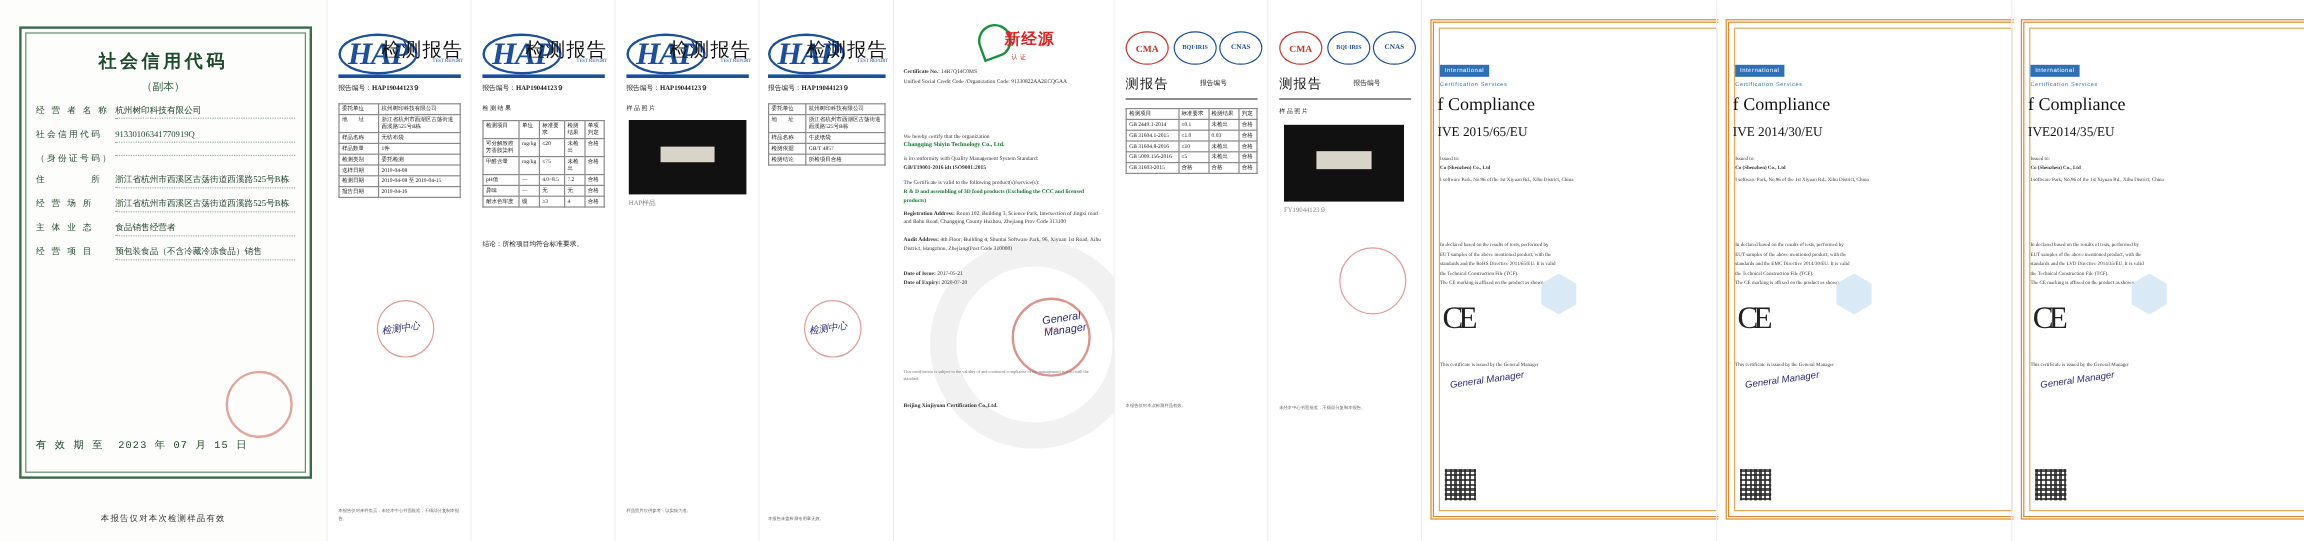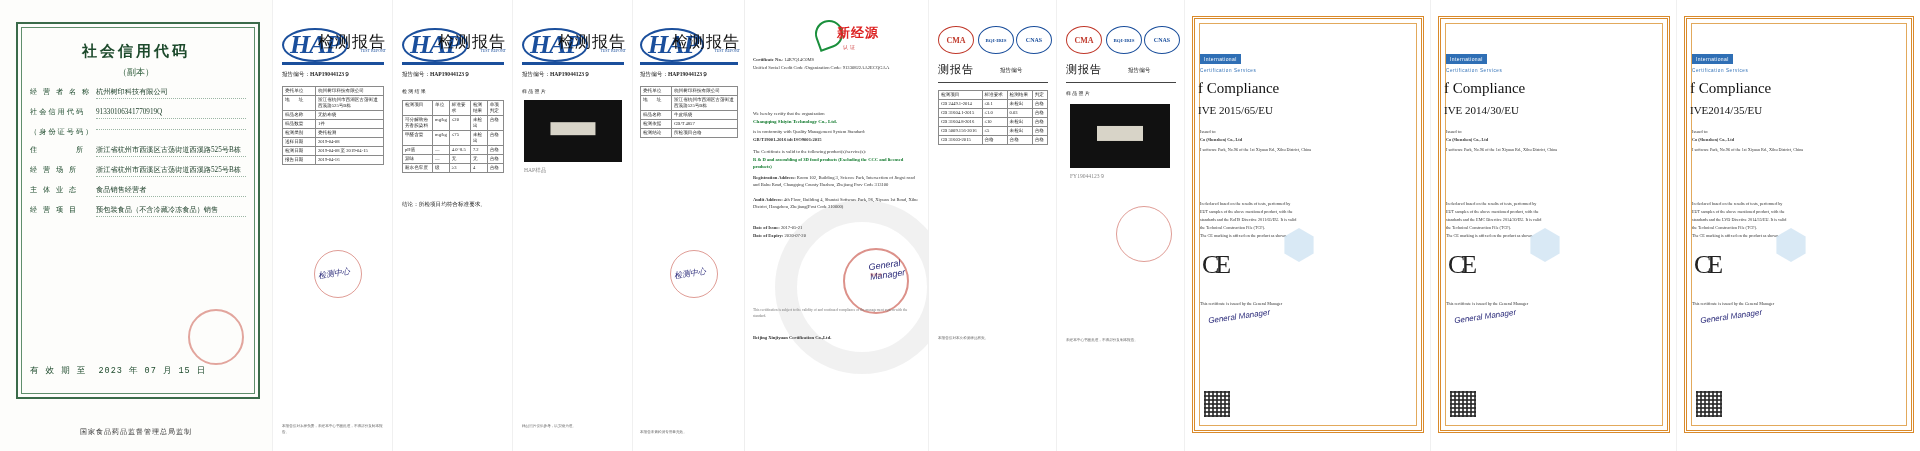--- a/index.html
+++ b/index.html
@@ -48,21 +48,21 @@
   .qms-seal-in{position:absolute;left:10px;top:22px;width:42px;text-align:center;font-size:4px;color:#c0392b;}
 
   
   .cma{background:#fff;}
   .badge{position:absolute;top:26px;height:26px;border:1.4px solid #1b4f9c;border-radius:50%;color:#1b4f9c;font-size:8px;font-weight:bold;display:flex;align-items:center;justify-content:center;font-family:"Liberation Serif",serif;}
   .badge.red{border-color:#c0392b;color:#c0392b;}
   .imgbox{position:absolute;background:#111;}
   .imgbox .chip{position:absolute;left:50%;top:46%;transform:translate(-50%,-50%);width:46%;height:22%;background:#d8d4c8;}
 
   
-  .ce{background:#fff;}
+  .ce{background:#fff;padding-left:14px;}
   .ce-frame{position:absolute;left:6px;top:16px;right:6px;bottom:18px;border:3px double #d98a2b;}
   .ce-frame:after{content:"";position:absolute;left:4px;top:4px;right:4px;bottom:4px;border:1px solid #e2a95c;}
   .ce-badge{position:absolute;top:54px;left:14px;background:#2f6fb5;color:#fff;font-size:5px;padding:2px 4px;letter-spacing:.4px;}
   .ce-badge-sub{position:absolute;top:68px;left:14px;color:#2f6fb5;font-size:4.6px;letter-spacing:.6px;}
   .ce-ttl{position:absolute;left:12px;top:80px;font-size:15px;color:#111;font-family:"Liberation Serif",serif;}
   .ce-std{position:absolute;left:12px;top:104px;font-size:11px;color:#111;font-family:"Liberation Serif",serif;}
   .ce-txt{position:absolute;left:14px;font-size:4.2px;color:#333;line-height:1.7;font-family:"Liberation Serif",serif;width:calc(100% - 30px);}
   .ce-mark{position:absolute;font-family:"Liberation Serif",serif;font-size:26px;color:#222;letter-spacing:-4px;}
   .hex{position:absolute;width:34px;height:34px;background:#cfe3f3;clip-path:polygon(50% 0,93% 25%,93% 75%,50% 100%,7% 75%,7% 25%);opacity:.8;}
   .qr{position:absolute;width:26px;height:26px;background:
@@ -108,21 +108,21 @@
       <div class="lic-row">
           <span class="lic-k">经 营 项 目</span>
           <span class="lic-v">预包装食品（不含冷藏冷冻食品）销售</span>
         </div>
     </div>
     <div class="lic-seal"></div>
     <div class="lic-valid">
       <span>有 效 期 至</span>
       &nbsp;<span>2023 年 07 月 15 日</span>
     </div>
-    <div class="lic-foot">国家食品药品监督管理总局监制</div>
+    <div class="lic-foot">本报告仅对本次检测样品有效</div>
   </div>
   <div class="vline" style="left:272px"></div>
 
   <div class="cert hap" style="left:274px;width:118px">
     <div class="hap-ov" style="left:8px;top:28px;width:62px;"></div>
     <div class="hap-logo" style="left:16px;top:30px;">HAP</div>
     <div class="bluebar" style="left:8px;top:62px;width:102px;"></div>
     <div class="hap-ttl" style="right:6px;top:32px;">检测报告</div>
     <div class="k-line" style="right:6px;top:48px;font-size:4px;color:#1b4f9c;">TEST REPORT</div>
     <div class="k-line" style="left:8px;top:70px;"><span>报告编号</span>：<b>HAP19044123９</b></div>

